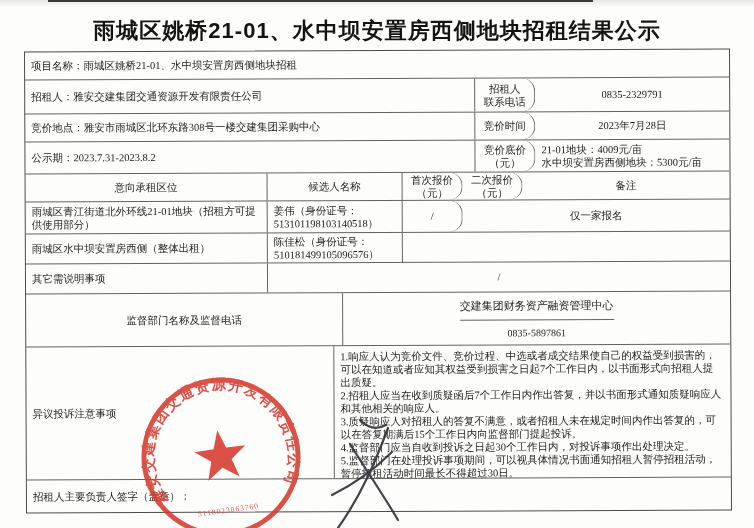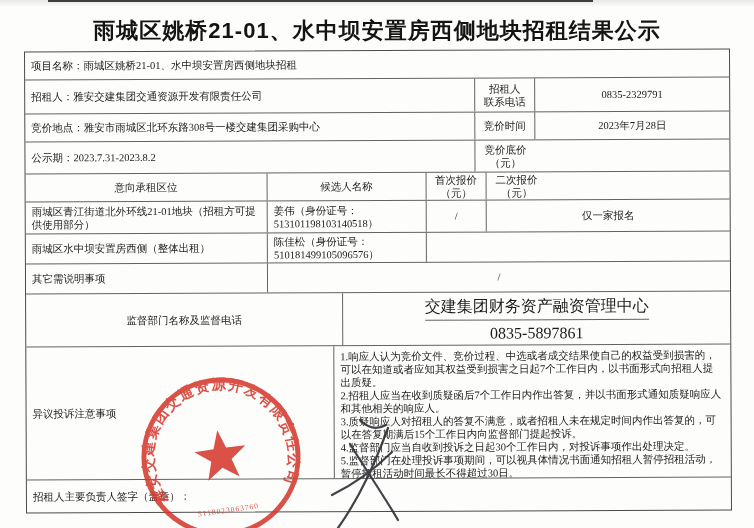--- a/index.html
+++ b/index.html
@@ -16,27 +16,27 @@
          border: 1px solid #4c4c4c; transform: rotate(-0.25deg); background: transparent; }
   .row { display: flex; border-bottom: 1px solid #636363; }
   .row:last-child { border-bottom: none; }
   .cell { border-right: 1px solid #636363; padding: 2px 6px; font-size: 10.5px; line-height: 13px;
           display: flex; align-items: center; overflow: hidden; }
   .cell:last-child { border-right: none; }
   .c { justify-content: center; text-align: center; }
   .pre { white-space: pre-line; }
   .h28 { height: 28px; } .h34 { height: 34px; } .h32 { height: 32px; }
   .h30 { height: 30px; } .h53 { height: 53px; } .h133 { height: 133px; }
-  .w450 { width: 450px; flex: none; } .w60 { width: 60px; flex: none; }
-  .w242 { width: 242px; flex: none; } .w145 { width: 159px; flex: none; }
+  .w450 { width: 450px; flex: none; } .w60 { width: 60px; flex: none; border-radius: 13px; }
+  .w242 { width: 242px; flex: none; } .w145 { width: 135px; flex: none; }
   .w317 { width: 317px; flex: none; } .w308 { width: 308px; flex: none; }
   .grow { flex: 1 1 auto; }
   .sup-val { flex: 1 1 auto; display: flex; flex-direction: column; padding: 0; }
-  .sup-name { height: 28px; border-bottom: 1px solid #636363; display: flex; align-items: center; justify-content: center; font-size: 16px; }
-  .sup-phone { flex: 1; display: flex; align-items: center; justify-content: center; font-size: 16px; }
+  .sup-name { height: 28px; border-bottom: 1px solid #636363; display: flex; align-items: center; justify-content: center; font-size: 11px; }
+  .sup-phone { flex: 1; display: flex; align-items: center; justify-content: center; font-size: 10px; }
   .obj-text { display: block; padding: 4px 8px 2px 6px; font-size: 10.5px; line-height: 13px; }
   .stamp { position: absolute; left: 128px; top: 364px; opacity: .88; transform: rotate(-8deg); }
   .sig { position: absolute; left: 292px; top: 398px; opacity: .92; }
 </style>
 </head>
 <body>
 
 <div class="page">
   <div class="scan-shade"></div>
   <div class="scan-streak"></div>
@@ -59,29 +59,32 @@
     <div class="row h28">
       <div class="cell w450">竞价地点：雅安市雨城区北环东路308号一楼交建集团采购中心</div>
       <div class="cell w60 c">竞价时间</div>
       <div class="cell grow c">2023年7月28日</div>
     </div>
 
     <div class="row h32">
       <div class="cell w450">公示期：2023.7.31-2023.8.2</div>
       <div class="cell w60 c pre">竞价底价
 （元）</div>
+      <div class="cell grow pre">21-01地块：4009元/亩
+水中坝安置房西侧地块：5300元/亩</div>
     </div>
 
     <div class="row h28">
       <div class="cell w242 c">意向承租区位</div>
       <div class="cell w145 c">候选人名称</div>
       <div class="cell w60 c pre">首次报价
 （元）</div>
       <div class="cell w60 c pre">二次报价
 （元）</div>
+      <div class="cell grow c">备注</div>
     </div>
 
     <div class="row h32">
       <div class="cell w242">雨城区青江街道北外环线21-01地块（招租方可提供使用部分）</div>
       <div class="cell w145">姜伟（身份证号：513101198103140518）</div>
       <div class="cell w60 c">/</div>
       <div class="cell grow c">仅一家报名</div>
     </div>
 
     <div class="row h30">

